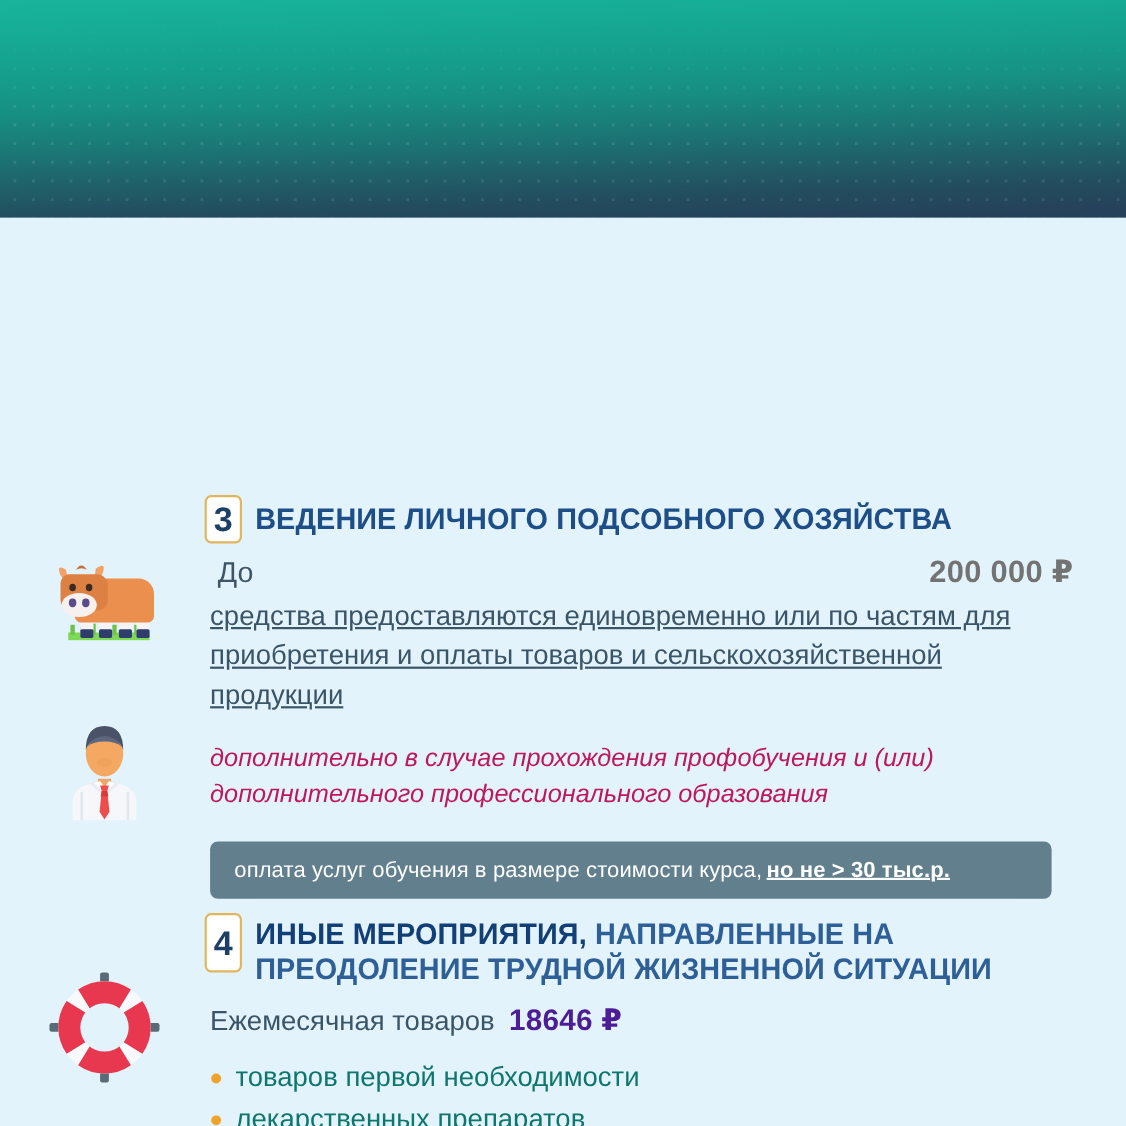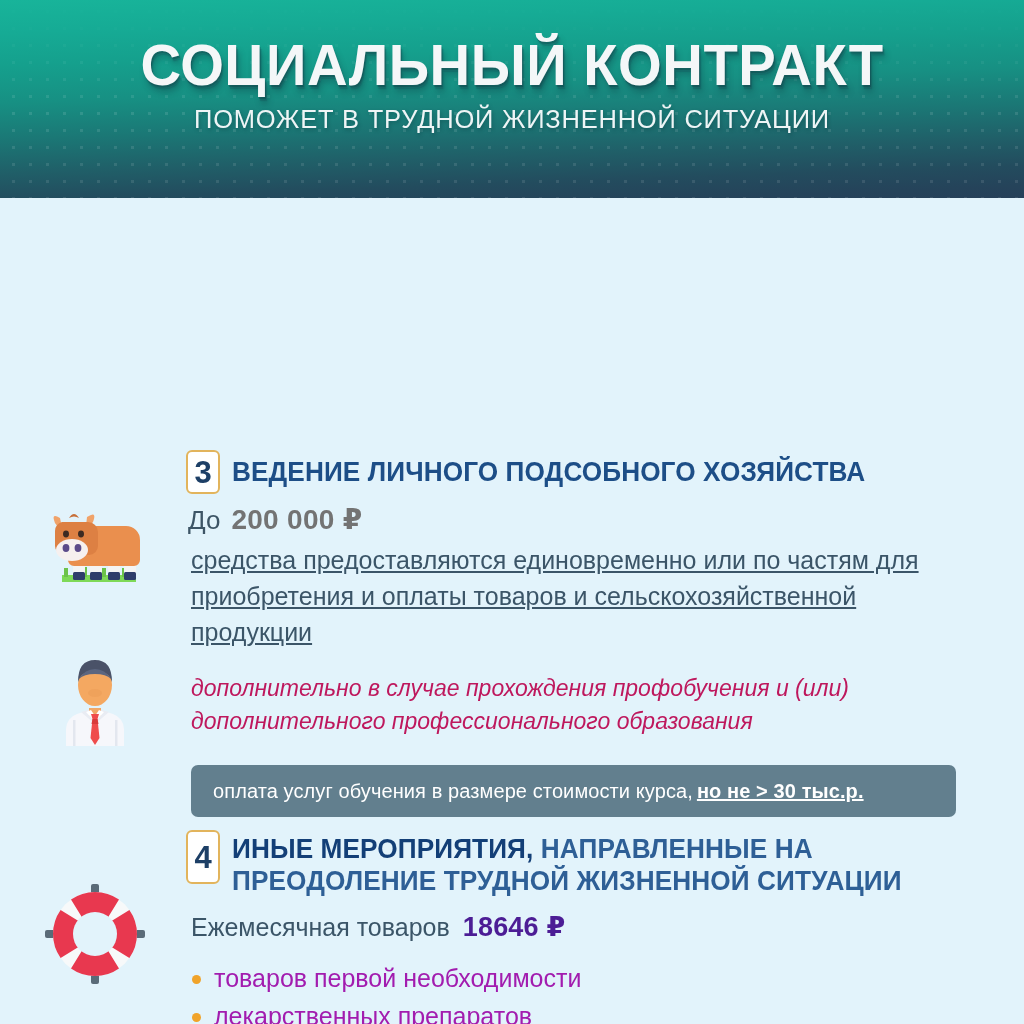--- a/index.html
+++ b/index.html
@@ -135,27 +135,28 @@
     padding-top: 6px;
     transform: scaleX(0.97);
     transform-origin: left center;
   }
   #section-4 .head-text { padding-top: 3px; }
   .head-text .strong { color: #133f77; font-weight: 700; }
   .head-text .light  { color: #2e5f96; font-weight: 700; }
 
   .amount-line {
     margin-top: 10px;
-    margin-left: 2px;
+    margin-left: 12px;
     font-size: 26px;
     line-height: 32px;
     color: #3d5566;
     display: flex;
     align-items: baseline;
     gap: 11px;
+    justify-content: space-between;
   }
   .amount-value {
     color: #737373;
     font-size: 28px;
     font-weight: 700;
     letter-spacing: 0.3px;
   }
   .body-para {
     margin-top: 6px;
     margin-left: 5px;
@@ -209,42 +210,38 @@
   .bullets {
     list-style: none;
     margin: 16px 0 0 5px;
     padding: 0;
   }
   .bullets li {
     position: relative;
     padding-left: 23px;
     font-size: 25px;
     line-height: 38px;
-    color: #a21caf;
+    color: #0f766e;
   }
   .bullets li::before {
     content: "";
     position: absolute;
     left: 1px;
     top: 16px;
     width: 9px;
     height: 9px;
     border-radius: 50%;
     background: #f0a32a;
   }
 </style>
 </head>
 <body>
 
 <div class="header">
   <div class="header-dots"></div>
-  <div class="header-inner">
-    <div class="main-title">СОЦИАЛЬНЫЙ КОНТРАКТ</div>
-    <div class="sub-title">ПОМОЖЕТ В ТРУДНОЙ ЖИЗНЕННОЙ СИТУАЦИИ</div>
-  </div>
 </div>
 
 <div class="content">
 
   <div class="icon-slot" id="icon-cow">
     <svg width="110" height="92" viewBox="0 0 110 92">
       <rect x="22" y="77" width="74" height="7" fill="#7ed957"></rect>
       <g fill="#6cc24a">
         <rect x="24" y="70" width="4" height="9"></rect>
           <rect x="33" y="72" width="4" height="7"></rect>

